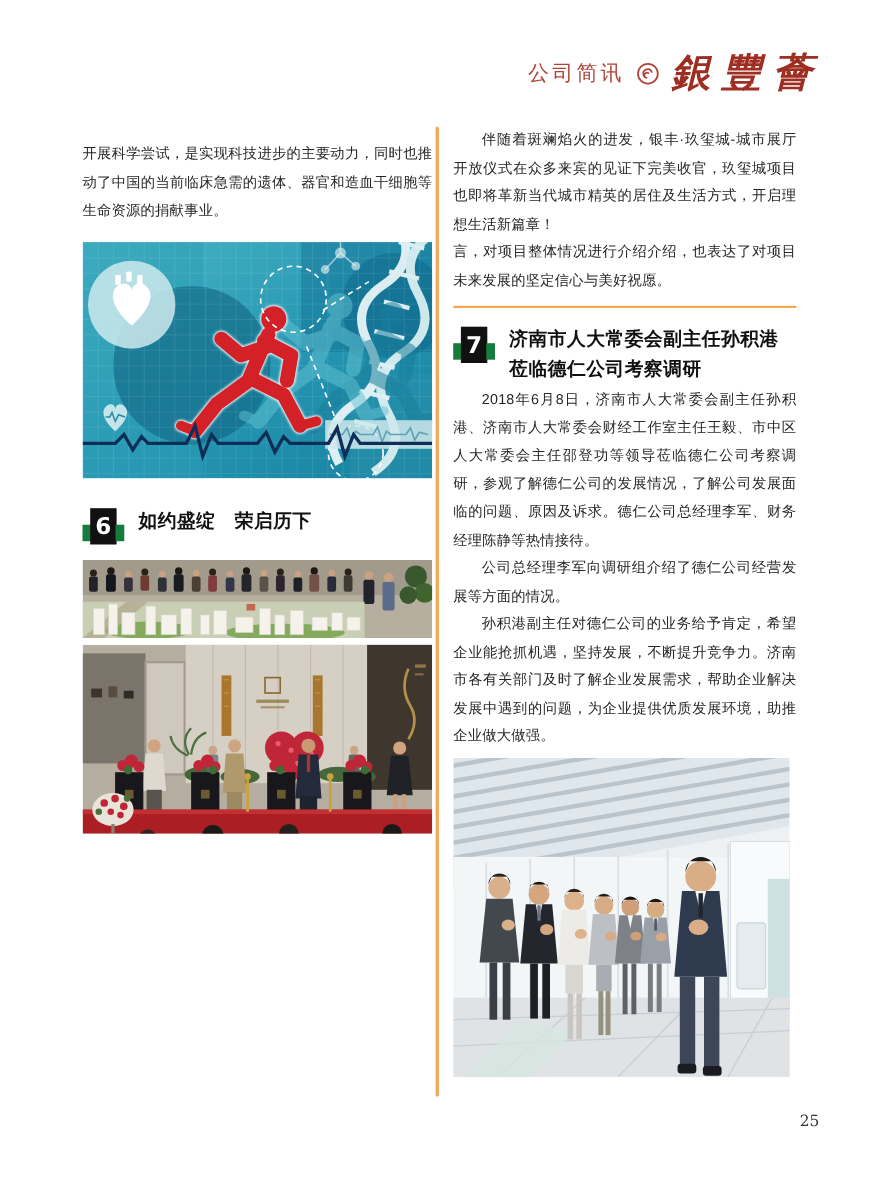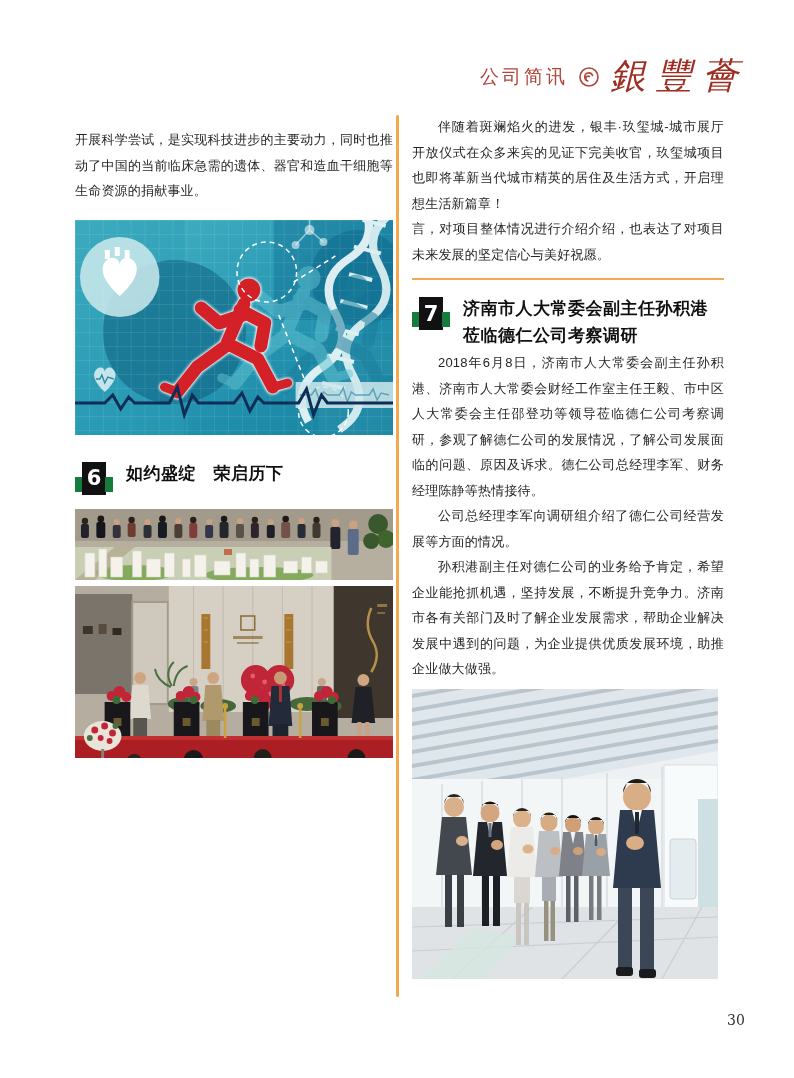--- a/index.html
+++ b/index.html
@@ -2,24 +2,24 @@
 <html><head>
 <meta charset="utf-8">
 <style>
   html,body{margin:0;padding:0;}
   body{
     width:794px;height:1078px;position:relative;background:#ffffff;
     font-family:"Liberation Sans","DejaVu Sans",sans-serif;color:#262626;
     overflow:hidden;
   }
   
-  .header{position:absolute;top:52px;right:46px;display:flex;align-items:center;gap:10px;}
+  .header{position:absolute;top:42px;right:46px;display:flex;align-items:center;gap:10px;}
   .hdr-label{color:#b0453c;font-size:19px;letter-spacing:3px;font-weight:500;}
   .swirl{width:22px;height:22px;display:block;}
-  .brand{color:#9e2e22;font-size:36px;letter-spacing:10px;font-family:"DejaVu Serif","Liberation Serif",serif;font-style:italic;font-weight:400;}
+  .brand{color:#9e2e22;font-size:36px;letter-spacing:10px;font-family:"DejaVu Serif","Liberation Serif",serif;font-style:italic;font-weight:700;}
   
   .col{position:absolute;top:112px;}
   .col-left{left:75px;width:318px;margin-top:15px;}
   .col-right{left:412px;width:312px;top:114px;}
   .v-divider{position:absolute;left:396px;top:115px;width:3px;height:882px;background:#f3a94e;border-radius:2px;}
   .h-divider{height:2px;background:#f3a94e;margin-top:11px;border:none;}
   
   .body-text{font-size:13px;line-height:25.5px;text-align:justify;margin:0;letter-spacing:0.2px;color:#262626;}
   .indent{text-indent:2em;}
   
@@ -560,13 +560,13 @@
         <ellipse cx="-2" cy="46" rx="9" ry="7" fill="#d9ad85"></ellipse>
         <rect x="-19" y="91" width="14" height="82" fill="#3c4656"></rect>
         <rect x="3" y="91" width="14" height="82" fill="#3c4656"></rect>
         <rect x="-21" y="170" width="17" height="9" rx="3" fill="#191b1f"></rect>
         <rect x="2" y="172" width="17" height="9" rx="3" fill="#191b1f"></rect>
       </g>
     </svg>
   </div>
 </div>
 
-<div class="page-num">30</div>
+<div class="page-num">25</div>
 
 </body></html>

